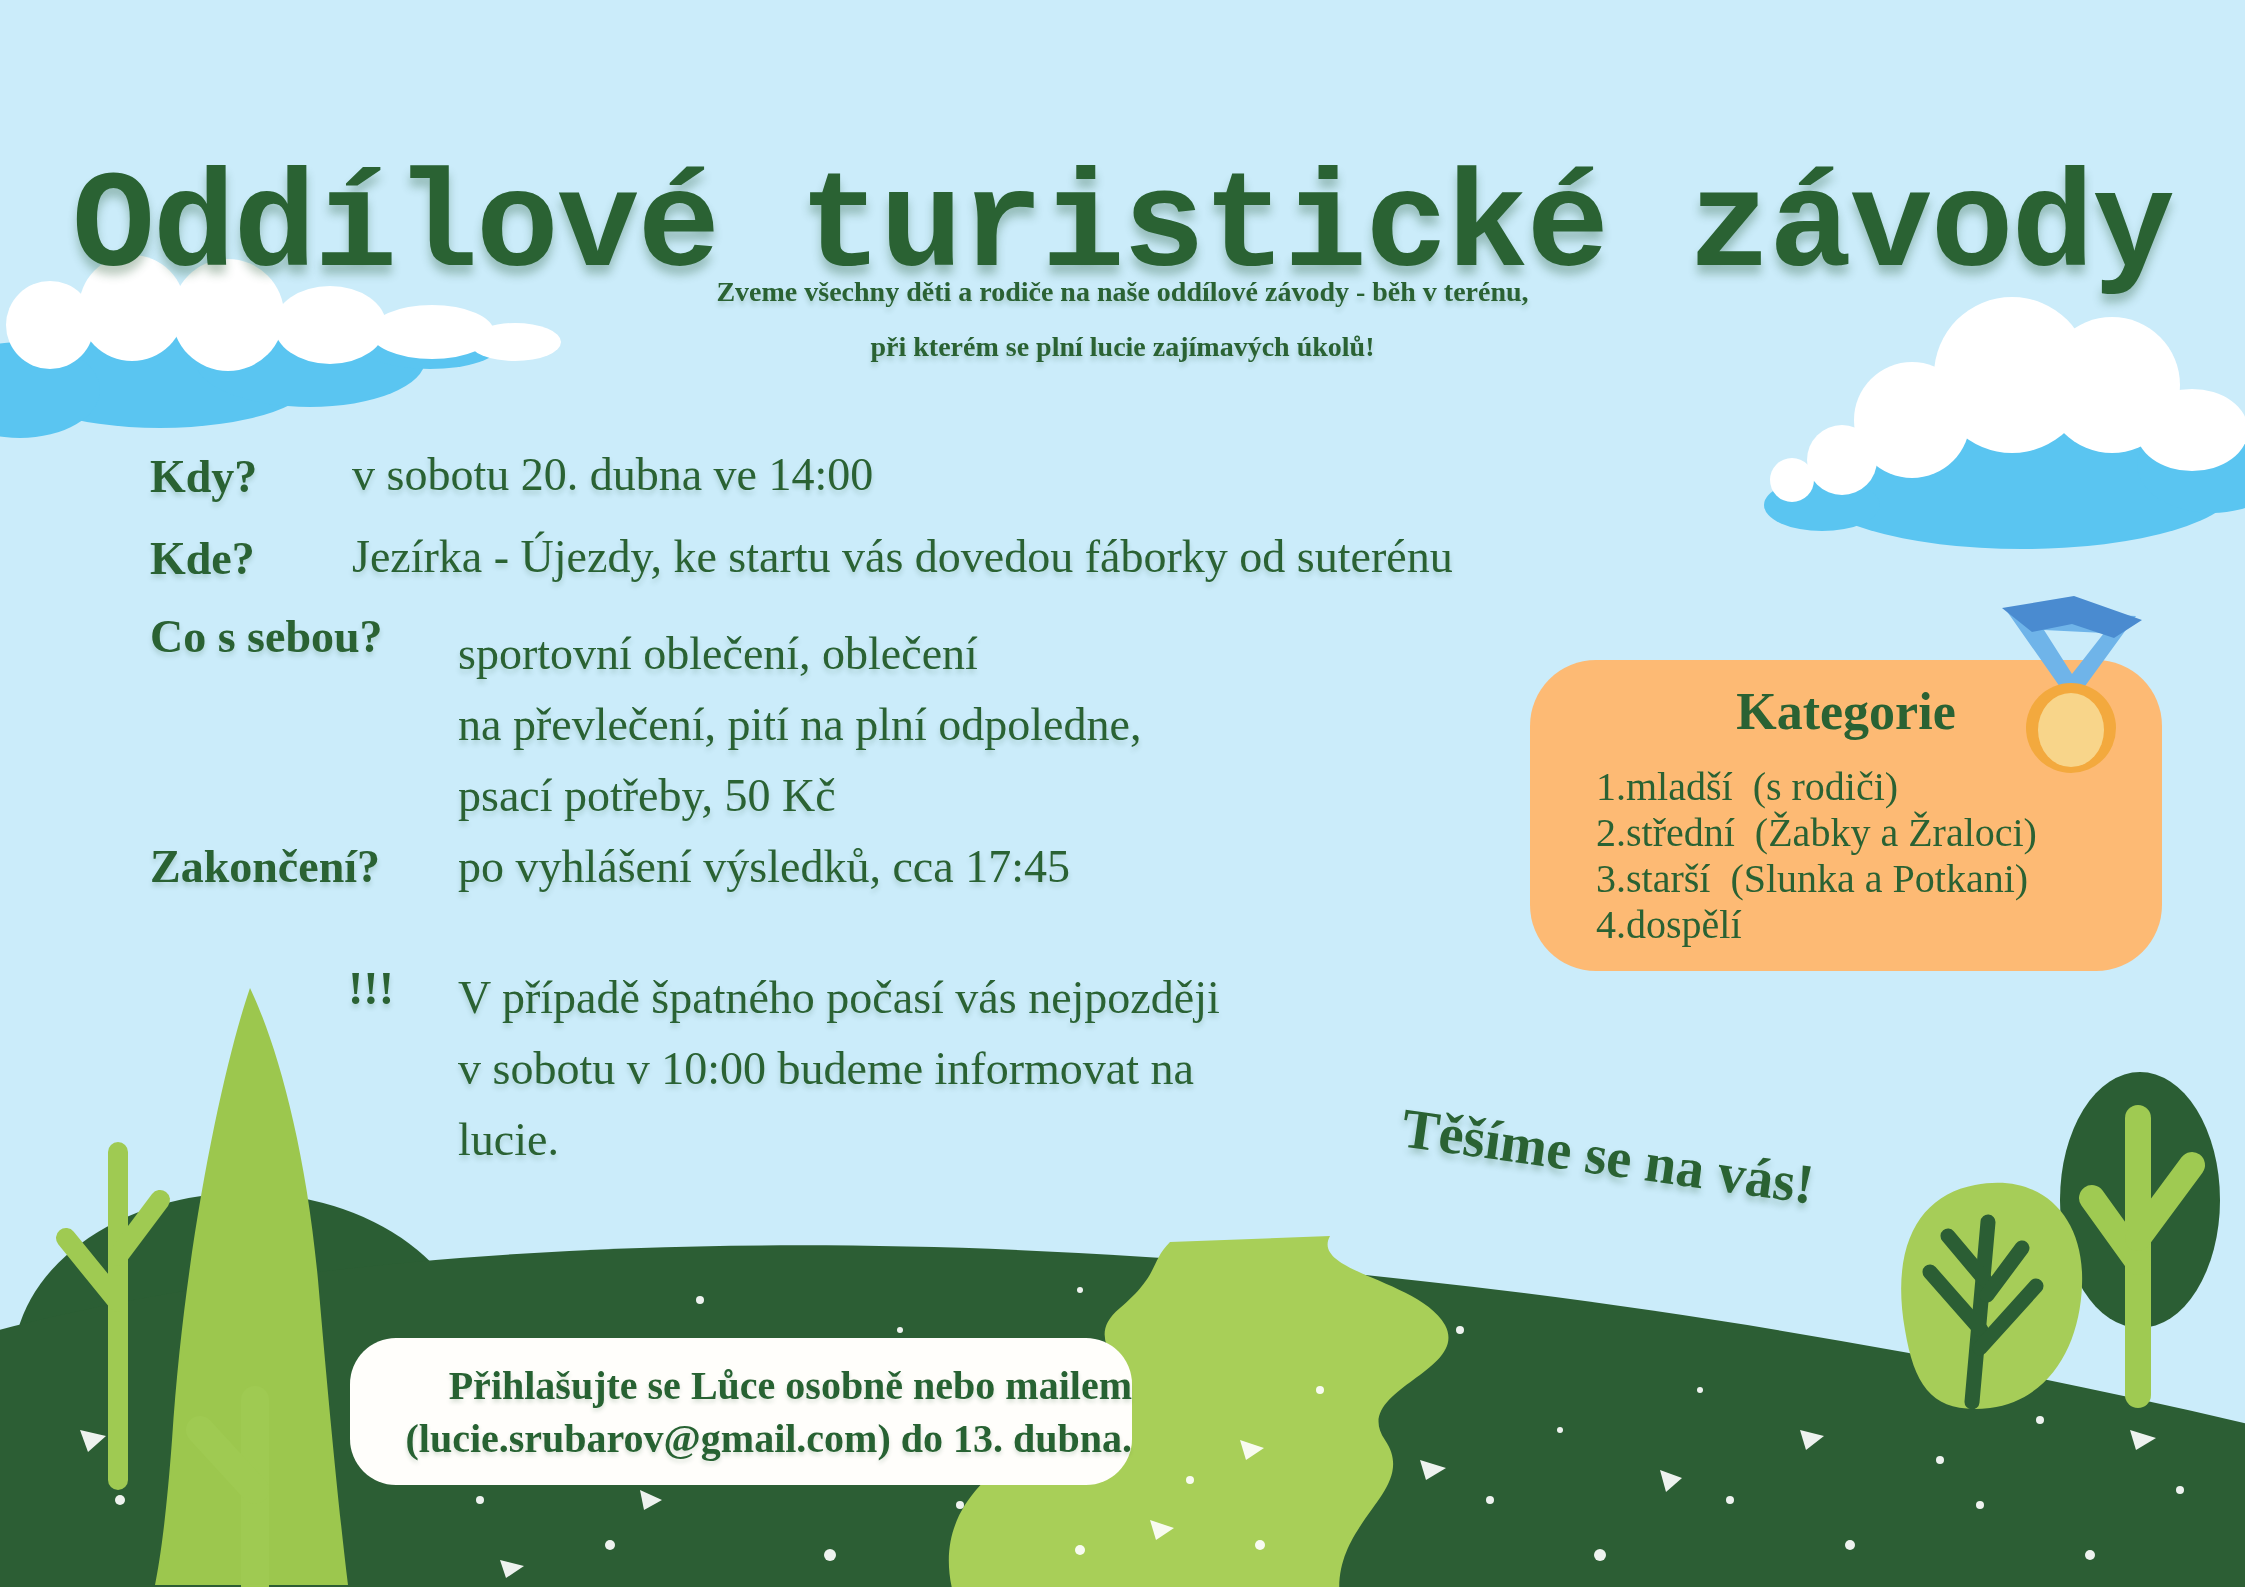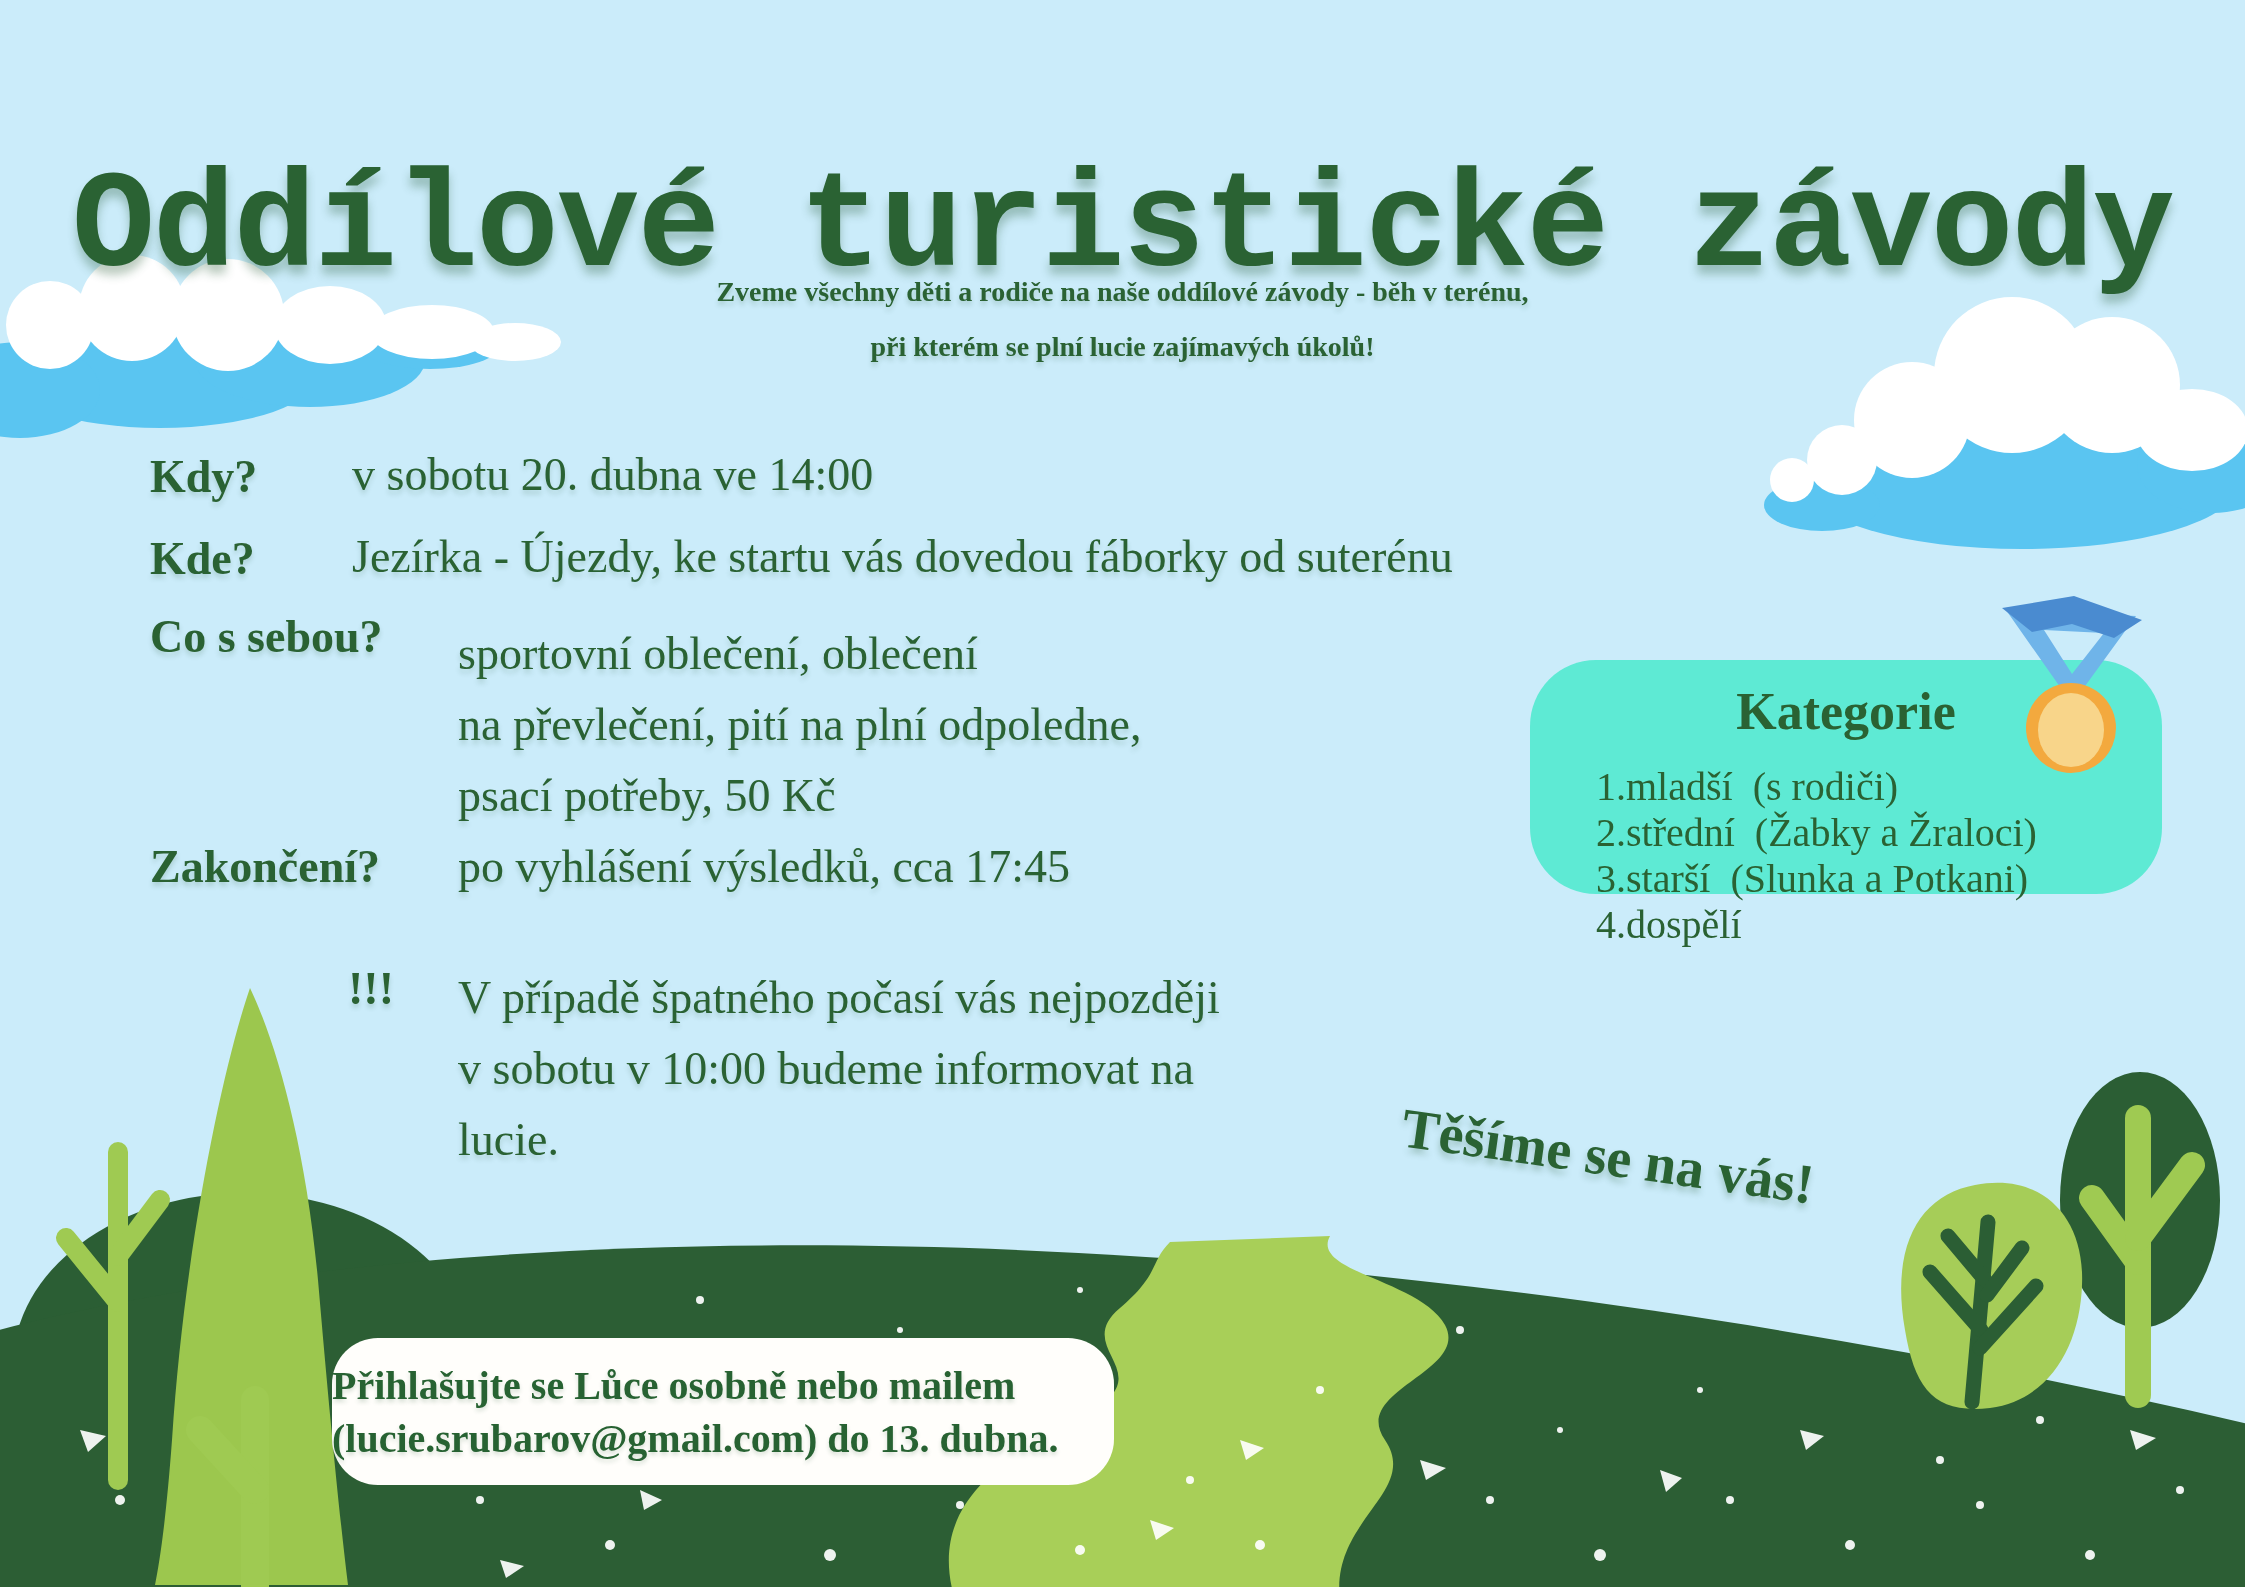--- a/index.html
+++ b/index.html
@@ -30,41 +30,41 @@
     position:absolute;font-weight:700;font-size:46px;white-space:nowrap;
     text-shadow:0 4px 5px rgba(31,82,42,.18);
   }
   .value{
     position:absolute;font-weight:400;font-size:46px;white-space:nowrap;
     text-shadow:0 4px 5px rgba(31,82,42,.18);
   }
   .multiline{line-height:71px;}
   .multiline div{white-space:nowrap;}
   .kat-box{
-    position:absolute;left:1530px;top:660px;width:632px;height:234px;
-    background:#5eead4;border-radius:66px;
+    position:absolute;left:1530px;top:660px;width:632px;height:311px;
+    background:#fdba74;border-radius:66px;
   }
   .kat-title{
     position:absolute;top:22px;left:0;width:100%;text-align:center;
     font-weight:700;font-size:52px;color:var(--green);
   }
   .kat-list{position:absolute;left:50px;top:104px;font-size:40px;line-height:46px;}
   .kat-item{display:flex;}
   .kat-num{width:46px;text-align:right;flex:0 0 46px;}
   .kat-text{margin-left:0;white-space:pre-wrap;}
   .medal{position:absolute;left:1992px;top:588px;}
   .closing{
     position:absolute;left:1318px;top:1124px;width:580px;text-align:center;
     font-weight:700;font-size:56px;transform:rotate(8deg);
     text-shadow:0 5px 6px rgba(31,82,42,.25);white-space:nowrap;
   }
   .signup-box{
-    position:absolute;left:332px;top:1338px;width:782px;height:147px;
+    position:absolute;left:350px;top:1338px;width:782px;height:147px;
     background:#fffefb;border-radius:46px;
-    display:flex;flex-direction:column;justify-content:center;align-items:flex-start;
+    display:flex;flex-direction:column;justify-content:center;align-items:flex-end;
   }
   .signup-box div{
     font-weight:700;font-size:40px;line-height:53px;color:#276232;
     text-shadow:0 3px 4px rgba(31,82,42,.18);white-space:nowrap;
   }
 </style>
 </head>
 <body>
 
 <div class="poster">

